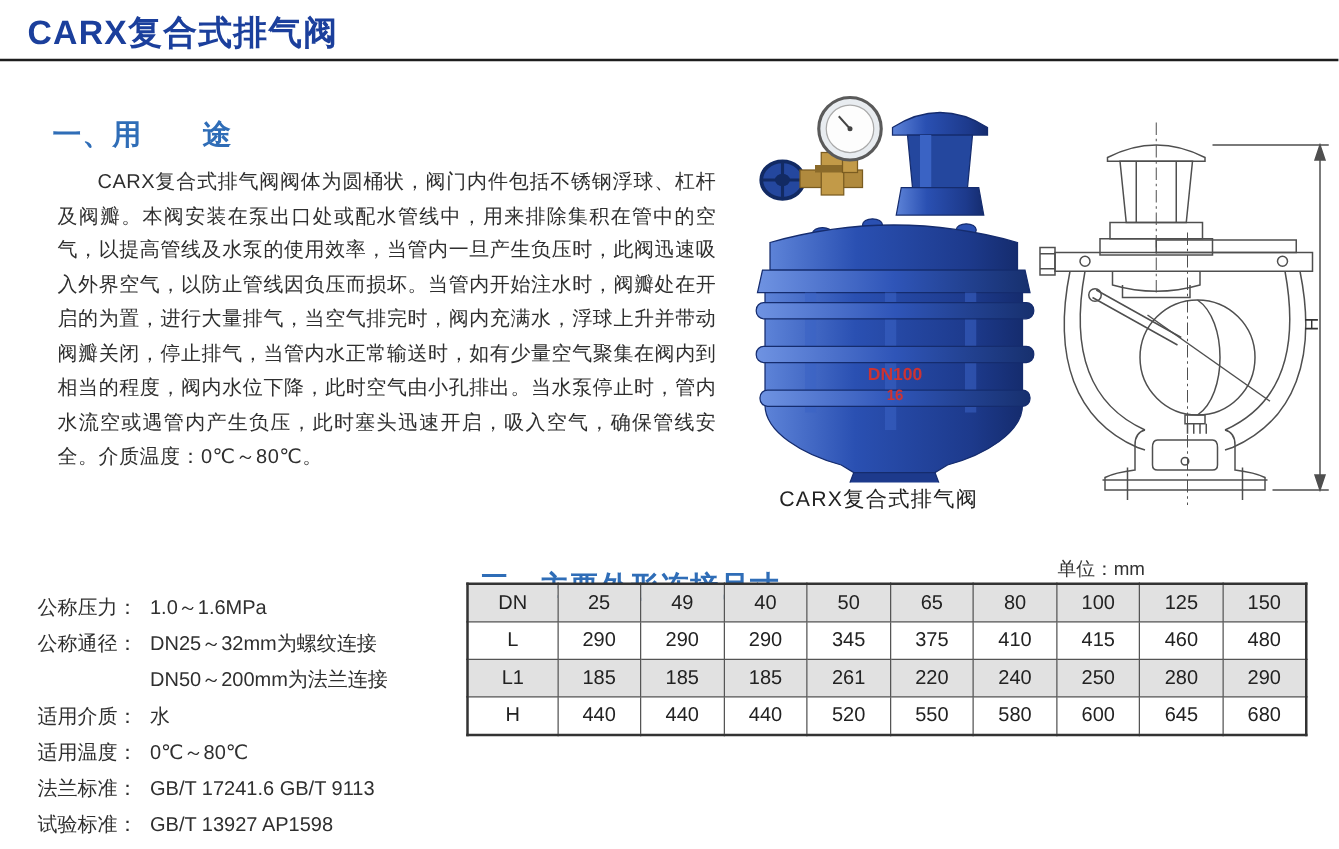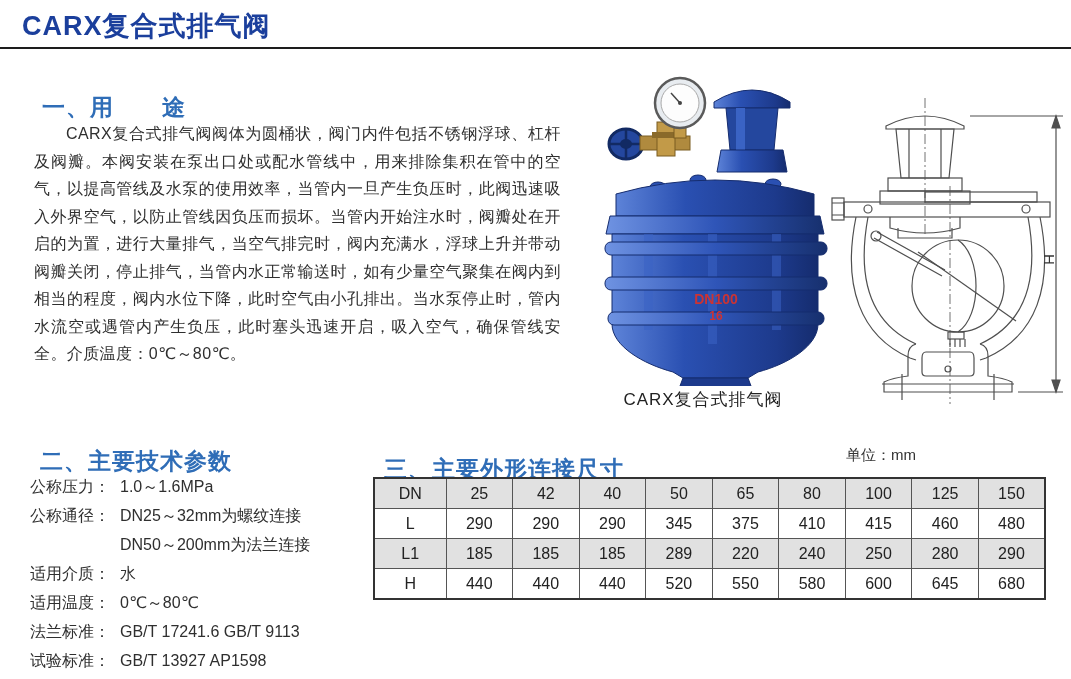--- a/index.html
+++ b/index.html
@@ -13,39 +13,39 @@
     font-size:27px;font-weight:bold;color:#1b3f9c;letter-spacing:1px;
   }
   .title-rule{position:absolute;left:0;top:47px;width:1071px;height:2px;background:#1d1d1d;}
   
   .sec-heading{position:absolute;margin:12px;font-size:23px;font-weight:bold;color:#2f6db7;letter-spacing:1px;}
   .h-usage{left:30px;top:80px;}
   .h-params{left:28px;top:434px;}
   .h-dims{left:372px;top:442px;}
   
   .usage-text{
-    position:absolute;left:30px;top:116px;width:527px;margin:4px;
+    position:absolute;left:30px;top:116px;width:527px;margin:16px;
     font-size:16px;line-height:27.5px;color:#2f2f2f;text-align:justify;
     text-indent:2em;letter-spacing:0.4px;
   }
   
   .photo-fig{position:absolute;left:588px;top:74px;width:250px;height:312px;margin:0;}
   .photo-caption{
     position:absolute;left:578px;top:388px;width:250px;text-align:center;
     font-size:17px;color:#222;letter-spacing:1px;
   }
   .drawing-fig{position:absolute;left:830px;top:86px;width:237px;height:322px;margin:0;}
   
   .spec-list{position:absolute;left:30px;top:472px;width:340px;font-size:16px;color:#2f2f2f;}
   .spec-line{display:flex;line-height:29px;}
   .spec-label{width:90px;flex:0 0 90px;}
   
   .unit-note{position:absolute;left:846px;top:446px;width:200px;text-align:left;font-size:15px;color:#333;}
   .dim-table{
-    position:absolute;left:373px;top:477px;width:673px;border-collapse:collapse;
+    position:absolute;left:373px;top:466px;width:673px;border-collapse:collapse;
     table-layout:fixed;font-size:16px;color:#222;border:2px solid #333;
   }
   .dim-table td{
     border:1px solid #555;text-align:center;height:29px;padding:0;
     background:#ffffff;
   }
   .dim-table tr.shade td{background:#e1e1e1;}
 </style>
 </head>
 <body>
@@ -183,21 +183,20 @@
       <g>
         <path d="M140,30 L233,30 M188,306 L233,306"></path>
         <path d="M226,30 L226,306"></path>
         <path d="M226,30 L222,42 L230,42 Z" fill="#4f4f4f"></path>
         <path d="M226,306 L222,294 L230,294 Z" fill="#4f4f4f"></path>
         <text x="214" y="168" font-size="15" fill="#333" stroke="none" font-family="Liberation Sans, sans-serif" transform="rotate(90 214 168)">H</text>
       </g>
     </svg>
   </figure>
 
-  <h2 class="sec-heading h-params">二、主要技术参数</h2>
   <div class="spec-list">
       <div class="spec-line">
         <span class="spec-label">公称压力：</span>
         <span>1.0～1.6MPa</span>
       </div>
       <div class="spec-line">
         <span class="spec-label">公称通径：</span>
         <span>DN25～32mm为螺纹连接</span>
       </div>
       <div class="spec-line">
@@ -234,21 +233,21 @@
         <col>
         <col>
         <col>
         <col>
         <col>
     </colgroup>
     <tbody>
         <tr class="shade">
           <td>DN</td>
           <td>25</td>
-          <td>42</td>
+          <td>49</td>
           <td>40</td>
           <td>50</td>
           <td>65</td>
           <td>80</td>
           <td>100</td>
           <td>125</td>
           <td>150</td>
         </tr>
         <tr>
           <td>L</td>
@@ -260,21 +259,21 @@
           <td>410</td>
           <td>415</td>
           <td>460</td>
           <td>480</td>
         </tr>
         <tr class="shade">
           <td>L1</td>
           <td>185</td>
           <td>185</td>
           <td>185</td>
-          <td>289</td>
+          <td>261</td>
           <td>220</td>
           <td>240</td>
           <td>250</td>
           <td>280</td>
           <td>290</td>
         </tr>
         <tr>
           <td>H</td>
           <td>440</td>
           <td>440</td>

